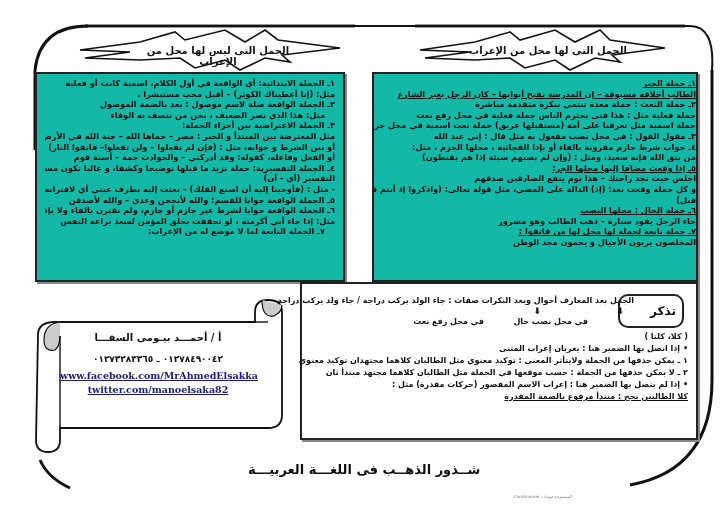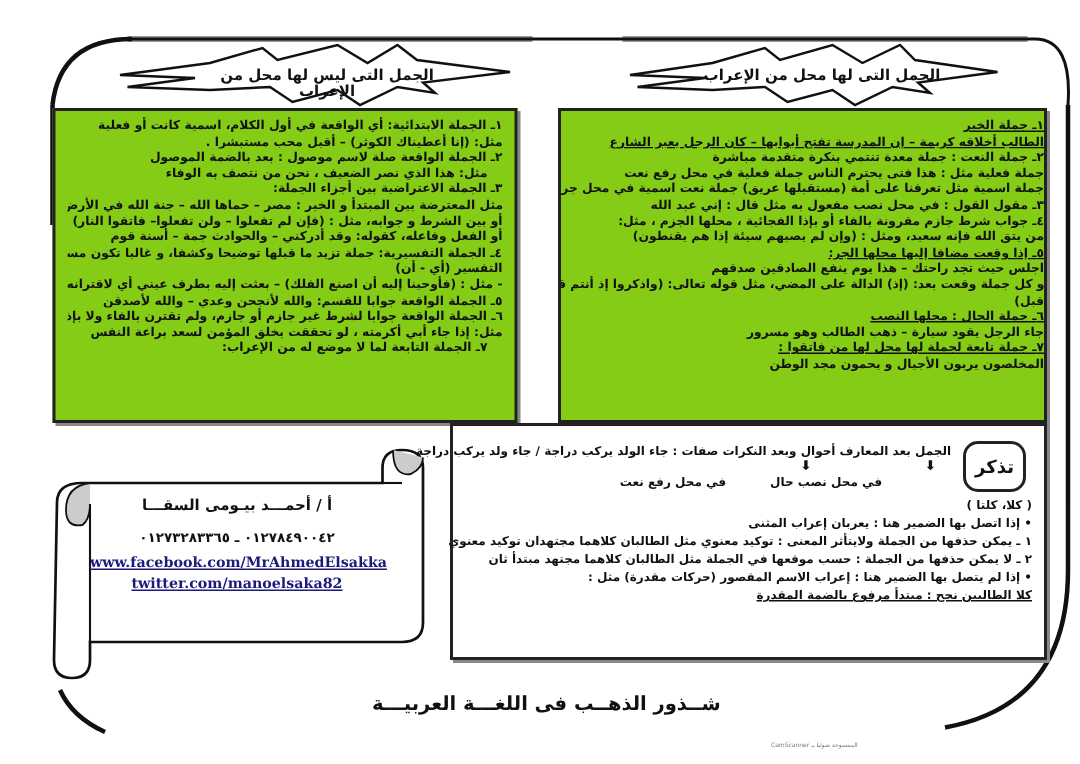--- a/index.html
+++ b/index.html
@@ -1,35 +1,35 @@
 <!DOCTYPE html>
 <html><head>
 <meta charset="utf-8">
 <style>
   html, body { margin: 0; padding: 0; background: #ffffff; }
   body { width: 720px; height: 509px; position: relative; overflow: hidden;
          font-family: "DejaVu Sans", sans-serif; color: #111; }
   .page { position: absolute; left: 0; top: 0; width: 720px; height: 509px; }
   svg.frame { position: absolute; left: 0; top: 0; }
-  .panel { position: absolute; border: 2px solid #222; background: #84cc16;
+  .panel { position: absolute; border: 2px solid #222; background: #14b8a6;
            box-shadow: 2px 2px 0 #888; direction: rtl; box-sizing: border-box; }
   .panel-left { left: 35px; top: 72px; width: 310px; height: 210px; padding: 4px 8px; }
   .panel-right { left: 372px; top: 72px; width: 326px; height: 210px; padding: 4px 0; }
   .panel .line { font-size: 8.2px; font-weight: bold; line-height: 10.6px; white-space: nowrap;
                  overflow: hidden; text-align: right; }
   .panel .line.indent { padding-right: 10px; }
   .u { text-decoration: underline; }
   .burst-title { position: absolute; font-size: 10px; font-weight: bold; direction: rtl;
                  text-align: center; width: 160px; }
   .tadhakkar-box { position: absolute; left: 300px; top: 282px; width: 398px; height: 158px;
                    border: 2px solid #222; background: #fff; box-shadow: 2px 2px 0 #888;
                    direction: rtl; box-sizing: border-box; }
   .tadhakkar-badge { position: absolute; right: 12px; top: 10px; width: 38px; height: 30px;
                      border: 2px solid #222; border-radius: 10px; font-size: 12px; font-weight: bold;
-                     display: flex; align-items: center; justify-content: center; }
+                     display: flex; align-items: center; justify-content: center; padding-left: 24px; }
   .tad-line { position: absolute; font-size: 8px; font-weight: bold; white-space: nowrap; direction: rtl; }
   .scroll-text { position: absolute; direction: ltr; text-align: center; font-weight: bold; }
   .link { color: #1a1a7a; text-decoration: underline; font-family: "DejaVu Serif", serif; font-size: 9.5px; }
   .footer-title { position: absolute; left: 248px; top: 462px; font-size: 13px; font-weight: bold;
                   direction: rtl; letter-spacing: 1px; }
   .scanner { position: absolute; left: 514px; top: 494px; font-size: 4px; color: #777; }
 </style>
 </head>
 <body>
 
@@ -73,21 +73,21 @@
     <div class="line">التفسير (أي - أن)</div>
     <div class="line">- مثل : (فأوحينا إليه أن اصنع الفلك) – بعثت إليه بطرف عيني أي لاقترانه</div>
     <div class="line">٥ـ الجملة الواقعة جوابا للقسم: والله لأنجحن وعدي – والله لأصدقن</div>
     <div class="line">٦ـ الجملة الواقعة جوابا لشرط غير جازم أو جازم، ولم تقترن بالفاء ولا بإذا الفجائية:</div>
     <div class="line">مثل: إذا جاء أبي أكرمته ، لو تحققت بخلق المؤمن لسعد براعة النفس</div>
     <div class="line indent">٧ـ الجملة التابعة لما لا موضع له من الإعراب:</div>
   </div>
 
   <div class="panel panel-right">
     <div class="line u">١ـ جملة الخبر</div>
-    <div class="line u">الطالب أخلاقه كريمة – إن المدرسة تفتح أبوابها – كان الرجل يعبر الشارع</div>
+    <div class="line u">الطالب أخلاقه مسبوقة – إن المدرسة تفتح أبوابها – كان الرجل يعبر الشارع</div>
     <div class="line">٢ـ جملة النعت : جملة معدة تنتمي بنكرة متقدمة مباشرة</div>
     <div class="line">جملة فعلية مثل : هذا فتى يحترم الناس جملة فعلية في محل رفع نعت</div>
     <div class="line">جملة اسمية مثل تعرفنا على أمة (مستقبلها عريق) جملة نعت اسمية في محل جر</div>
     <div class="line">٣ـ مقول القول : في محل نصب مفعول به مثل قال : إني عبد الله</div>
     <div class="line">٤ـ جواب شرط جازم مقرونة بالفاء أو بإذا الفجائية ، محلها الجزم ، مثل:</div>
     <div class="line">من يتق الله فإنه سعيد، ومثل : (وإن لم يصبهم سيئة إذا هم يقنطون)</div>
     <div class="line u">٥ـ إذا وقعت مضافا إليها محلها الجر:</div>
     <div class="line">اجلس حيث تجد راحتك – هذا يوم ينفع الصادقين صدقهم</div>
     <div class="line">و كل جملة وقعت بعد: (إذ) الدالة على المضي، مثل قوله تعالى: (واذكروا إذ أنتم قليل)، و (إذ كنتم</div>
     <div class="line">قبل)</div>

